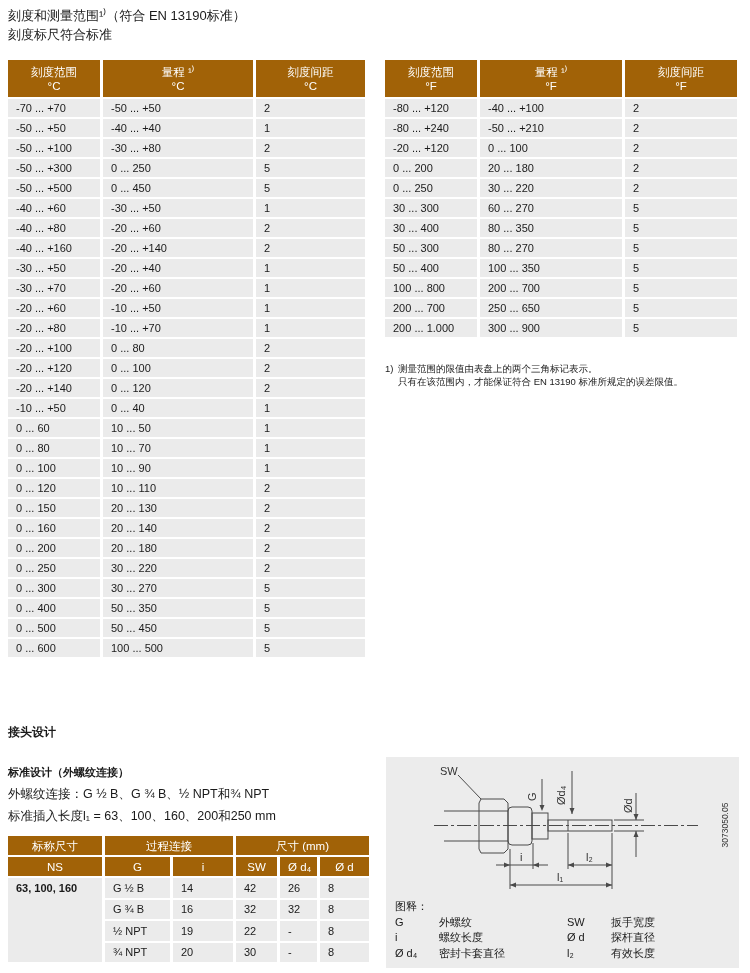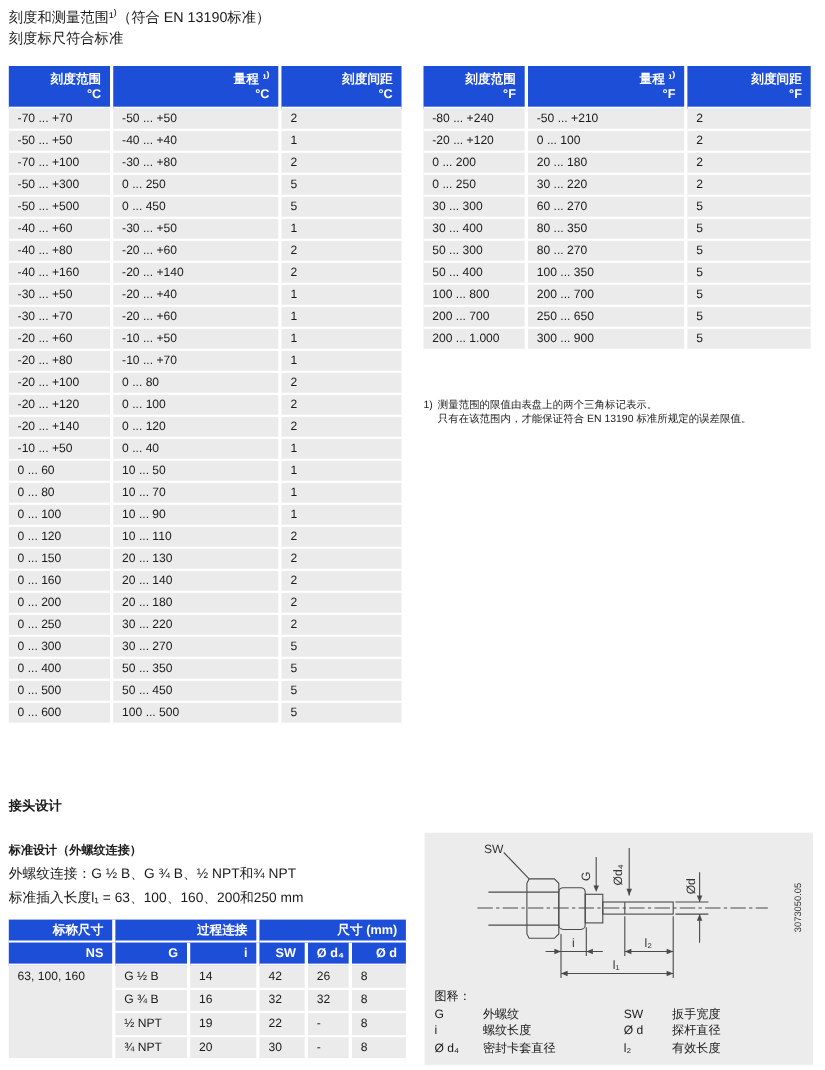--- a/index.html
+++ b/index.html
@@ -22,43 +22,43 @@
 
   
   table { border-collapse:separate; border-spacing:0; table-layout:fixed; }
   th, td {
     border-bottom:2px solid #fff;
     border-right:3px solid #fff;
     overflow:hidden; white-space:nowrap;
   }
   th:last-child, td:last-child { border-right:none; }
   th {
-    background:#1d4ed8; color:#fff; text-align:right;
-    font-size:11.5px; font-weight:bold; line-height:14px;
+    background:#a16207; color:#fff; text-align:center;
+    font-size:11.5px; font-weight:normal; line-height:14px;
     padding:5px 8px 4px;
     vertical-align:top;
   }
   td {
     background:#ebebeb;
     font-size:11px; line-height:13px;
     padding:2.5px 8px;
     vertical-align:middle;
   }
   .scale-left  { left:8px;   top:60px; width:357px; }
   .scale-right { left:385px; top:60px; width:352px; }
 
   
   .footnote { left:385px; top:362px; width:358px; font-size:9.5px; line-height:13px; display:flex; }
   .footnote .fn-marker { flex:0 0 13px; }
 
   
   .dim-table { left:8px; top:836px; width:361px; }
   .dim-table th { font-size:11.5px; padding:3.5px 8px 2.5px; line-height:13px; }
   .dim-table td { padding:3.5px 8px 3px; line-height:13px; }
-  .dim-table td.ns-cell { font-weight:normal; vertical-align:top; }
+  .dim-table td.ns-cell { font-weight:bold; vertical-align:top; }
 
   
   .drawing-box { left:386px; top:757px; width:353px; height:211px; background:#ececec; }
   .drawing-box svg { display:block; }
   .legend { padding:1px 10px 0 9px; font-size:11px; line-height:15.5px; color:#1a1a1a; }
   .legend-grid { display:grid; grid-template-columns:44px 128px 44px auto; }
   svg text { font-family:"Liberation Sans", sans-serif; fill:#333; }
 </style>
 </head>
 <body>
@@ -95,21 +95,21 @@
         <td>-70 ... +70</td>
         <td>-50 ... +50</td>
         <td>2</td>
       </tr>
       <tr>
         <td>-50 ... +50</td>
         <td>-40 ... +40</td>
         <td>1</td>
       </tr>
       <tr>
-        <td>-70 ... +100</td>
+        <td>-50 ... +100</td>
         <td>-30 ... +80</td>
         <td>2</td>
       </tr>
       <tr>
         <td>-50 ... +300</td>
         <td>0 ... 250</td>
         <td>5</td>
       </tr>
       <tr>
         <td>-50 ... +500</td>
@@ -250,20 +250,25 @@
         <div>量程 ¹⁾</div>
         <div>°F</div>
       </th>
       <th>
         <div>刻度间距</div>
         <div>°F</div>
       </th>
     </tr>
   </thead>
   <tbody id="fahrenheit-body">
+      <tr>
+        <td>-80 ... +120</td>
+        <td>-40 ... +100</td>
+        <td>2</td>
+      </tr>
       <tr>
         <td>-80 ... +240</td>
         <td>-50 ... +210</td>
         <td>2</td>
       </tr>
       <tr>
         <td>-20 ... +120</td>
         <td>0 ... 100</td>
         <td>2</td>
       </tr>

